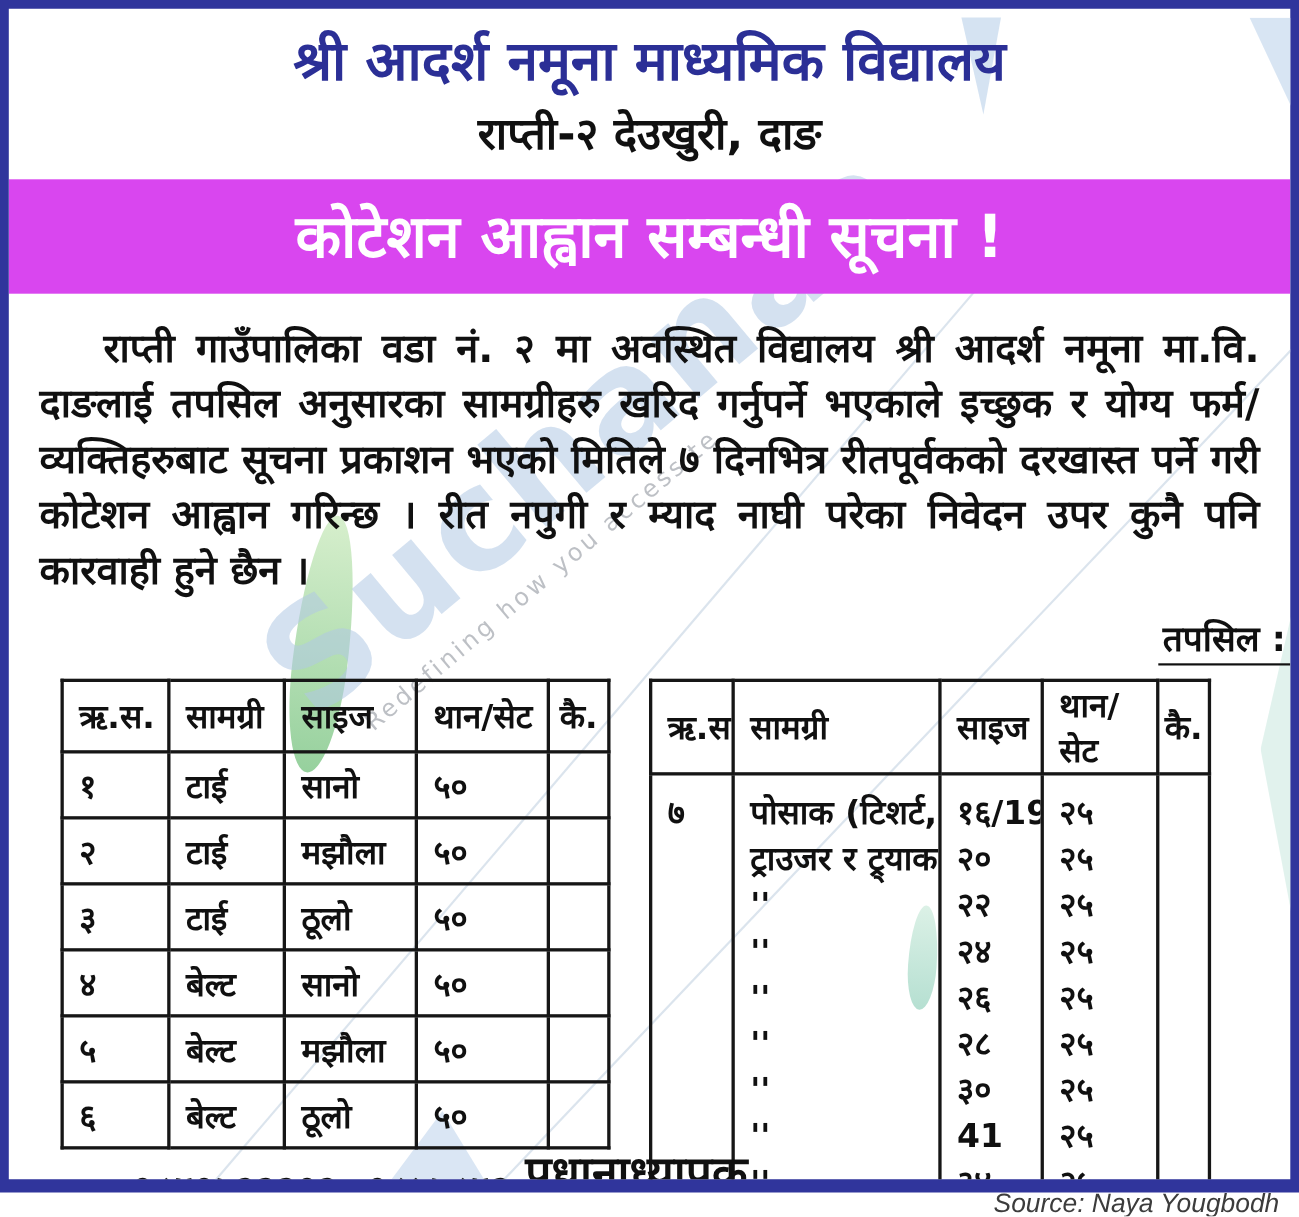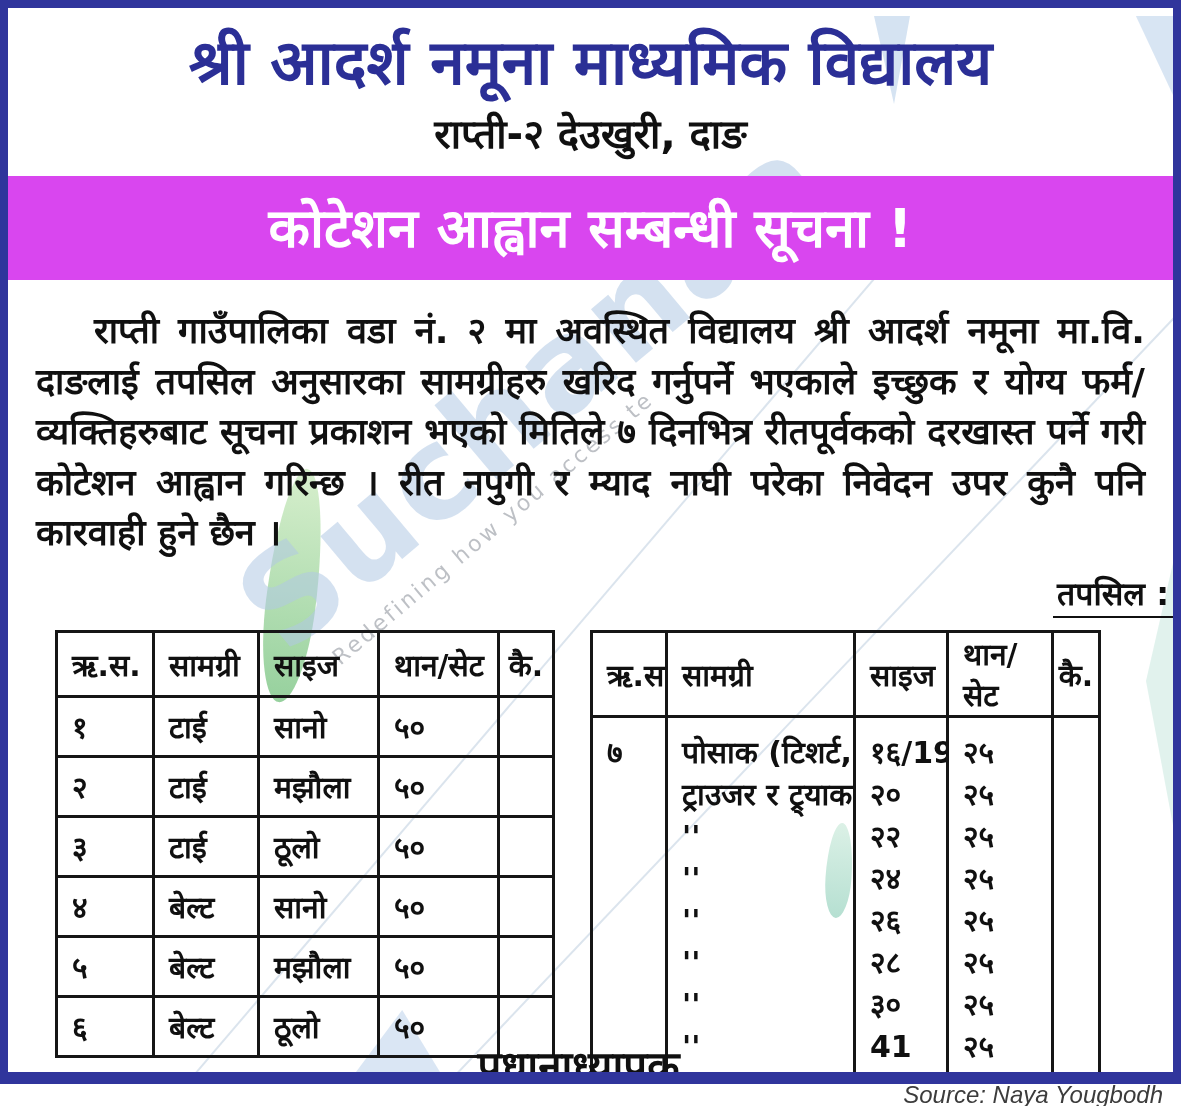--- a/index.html
+++ b/index.html
@@ -25,21 +25,21 @@
   .wm-tri-topright{left:1118px;top:8px;width:55px;height:96px;background:rgba(206,222,240,0.8);
            clip-path:polygon(18% 0,100% 0,100% 100%);}
   .wm-tri-right{left:1138px;top:520px;width:35px;height:340px;background:rgba(200,232,222,0.55);
            clip-path:polygon(100% 0,100% 100%,0 45%);}
   .wm-tri-bottom{left:348px;top:1002px;width:84px;height:62px;background:rgba(206,222,240,0.75);
            clip-path:polygon(0 100%,100% 100%,55% 0);}
   .wm-line{height:0;border-top:2px solid rgba(190,205,222,0.55);transform-origin:0 0;}
   .wm-line1{left:172px;top:1082px;width:1123px;transform:rotate(-49.5deg);}
   .wm-line2{left:432px;top:1082px;width:1080px;transform:rotate(-46.5deg);}
   
-  .title{margin-top:20px;text-align:center;color:#2b2f96;font-size:62px;font-weight:bold;
+  .title{margin-top:20px;text-align:center;color:#2b2f96;font-size:50px;font-weight:bold;
          line-height:1.12;white-space:nowrap;}
   .subtitle{text-align:center;color:#101010;font-size:40px;font-weight:bold;margin-top:8px;margin-bottom:16px;}
   .banner{background:#d946ef;color:#ffffff;text-align:center;font-size:54px;font-weight:bold;
           padding:13px 0 17px 0;}
   
   .notice-body{margin:26px 28px 0 28px;font-size:36px;font-weight:bold;color:#101010;
           text-align:justify;line-height:1.40;text-indent:58px;}
   .tapasil{text-align:right;margin-top:13px;font-size:32px;font-weight:bold;color:#101010;}
   .tapasil span{border-bottom:2px solid #101010;padding:0 4px 3px 4px;}
   

